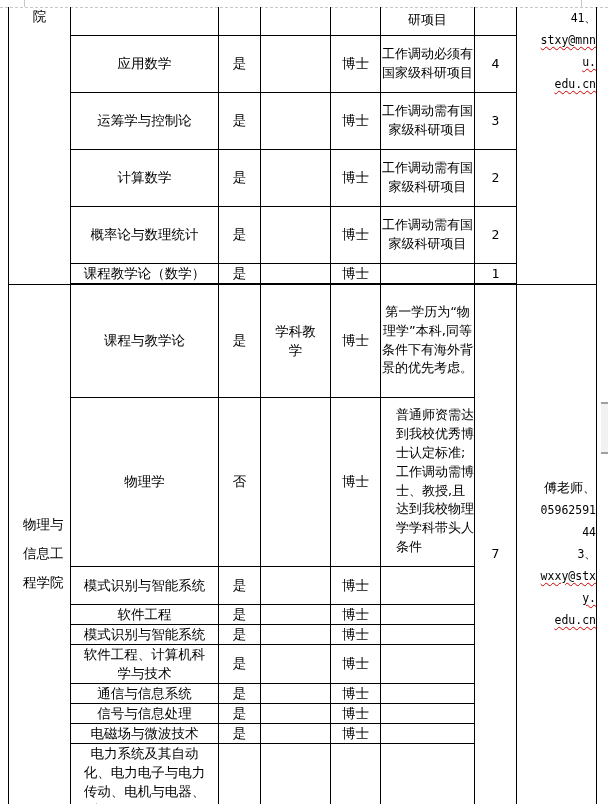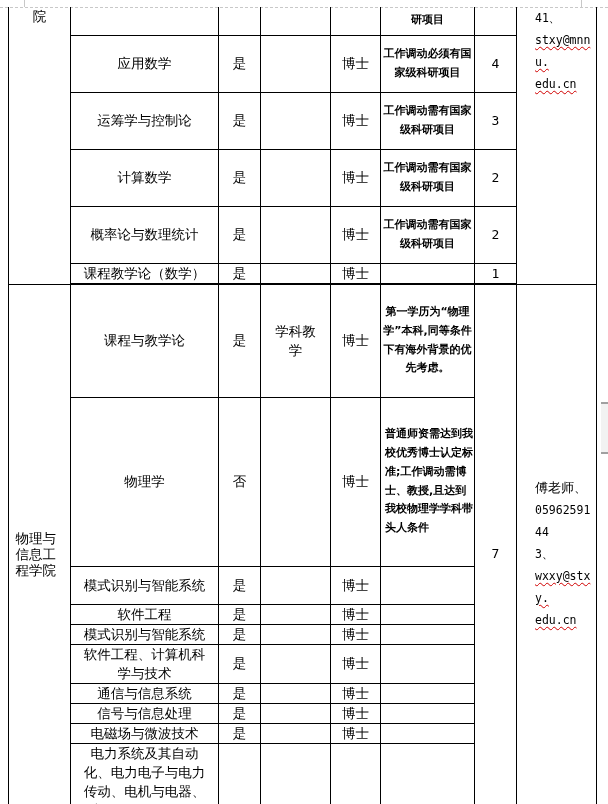--- a/index.html
+++ b/index.html
@@ -8,30 +8,30 @@
   .page-top { position: absolute; left: 0; top: 0; width: 608px; height: 7px; border-bottom: 1px dashed #c8c8c8; }
   .corner-mark-left { position: absolute; left: 0; top: 0; width: 24px; height: 7px; border-right: 1px solid #c8c8c8; }
   .corner-mark-right { position: absolute; right: 0; top: 0; width: 26px; height: 7px; border-left: 1px solid #c8c8c8; }
   .side-tab { position: absolute; left: 601px; top: 402px; width: 7px; height: 48px;
               background: #f2f2f2; border-top: 2px solid #a0a0a0; border-bottom: 2px solid #a0a0a0; }
   table { position: absolute; left: 8px; top: 7px; border-collapse: collapse; table-layout: fixed; width: 588px; }
   td { border: 1.5px solid #000; padding: 0; text-align: center; vertical-align: middle;
        font-size: 13.5px; line-height: 19px; overflow: hidden; }
   td.top { vertical-align: top; }
   td.bottom { vertical-align: bottom; }
-  td.left { text-align: left; padding-left: 4px; margin-left: 32px; }
-  td.note { font-size: 11px; line-height: 18.8px; font-weight: bold; }
+  td.left { text-align: left; padding-left: 15px; margin-left: 32px; }
+  td.note { font-size: 13px; line-height: 18.8px; }
   td.num { font-family: "DejaVu Sans Mono", "Liberation Mono", monospace; font-size: 13px; }
   .contact { font-family: "DejaVu Sans Mono", "Liberation Mono", monospace; font-size: 11.5px;
-             line-height: 22px; text-align: left; padding-left: 18px; word-break: break-all; }
+             line-height: 22px; text-align: right; padding-left: 18px; word-break: break-all; }
   .contact .cn { font-family: Liberation Sans, sans-serif; font-size: 13px; }
   .squiggle { text-decoration: underline wavy #d00000; text-decoration-thickness: 1px; text-underline-offset: 2px; }
   .no-top { border-top: none; }
   .no-bottom { border-bottom: none; }
-  .college-text { display: block; width: 48px; margin: 7px auto; font-size: 13.5px; line-height: 16px; text-align: left; }
+  .college-text { display: block; width: 48px; margin: 7px auto; font-size: 13.5px; line-height: 29px; text-align: right; }
 </style>
 </head>
 <body>
 
 <div class="page-top"></div>
 <div class="corner-mark-left"></div>
 <div class="corner-mark-right"></div>
 <div class="side-tab"></div>
 
 <table>

